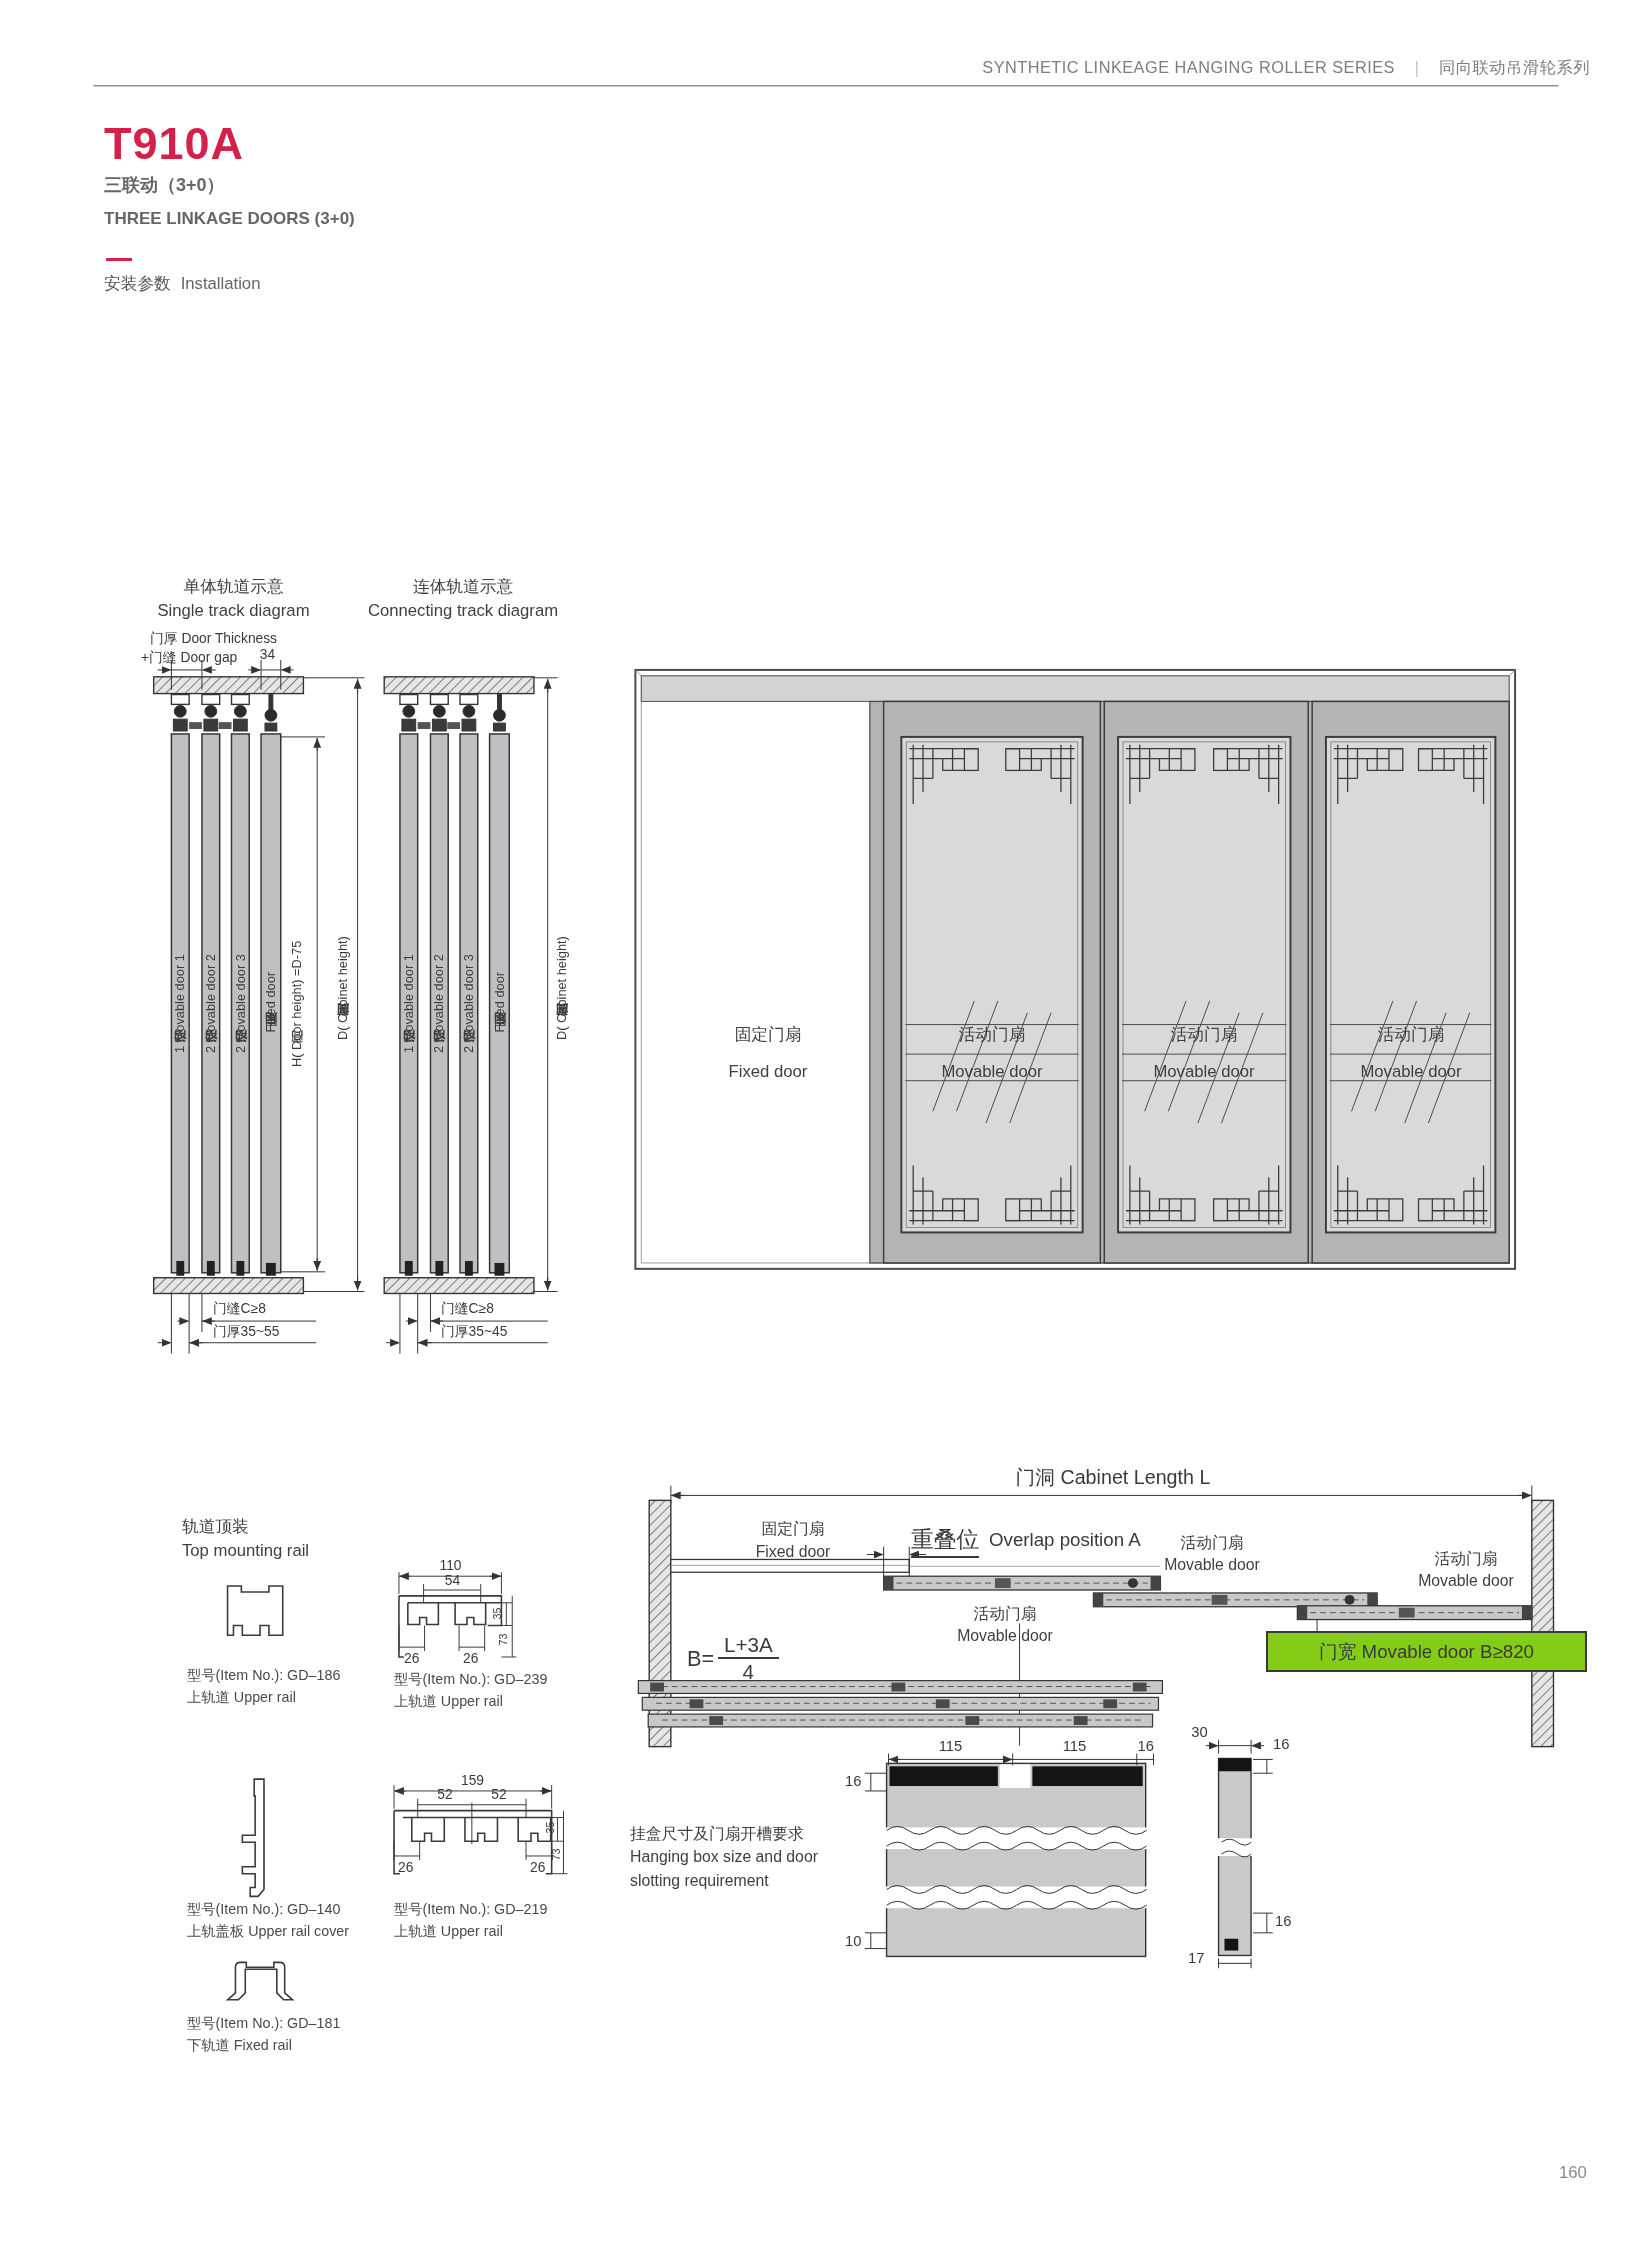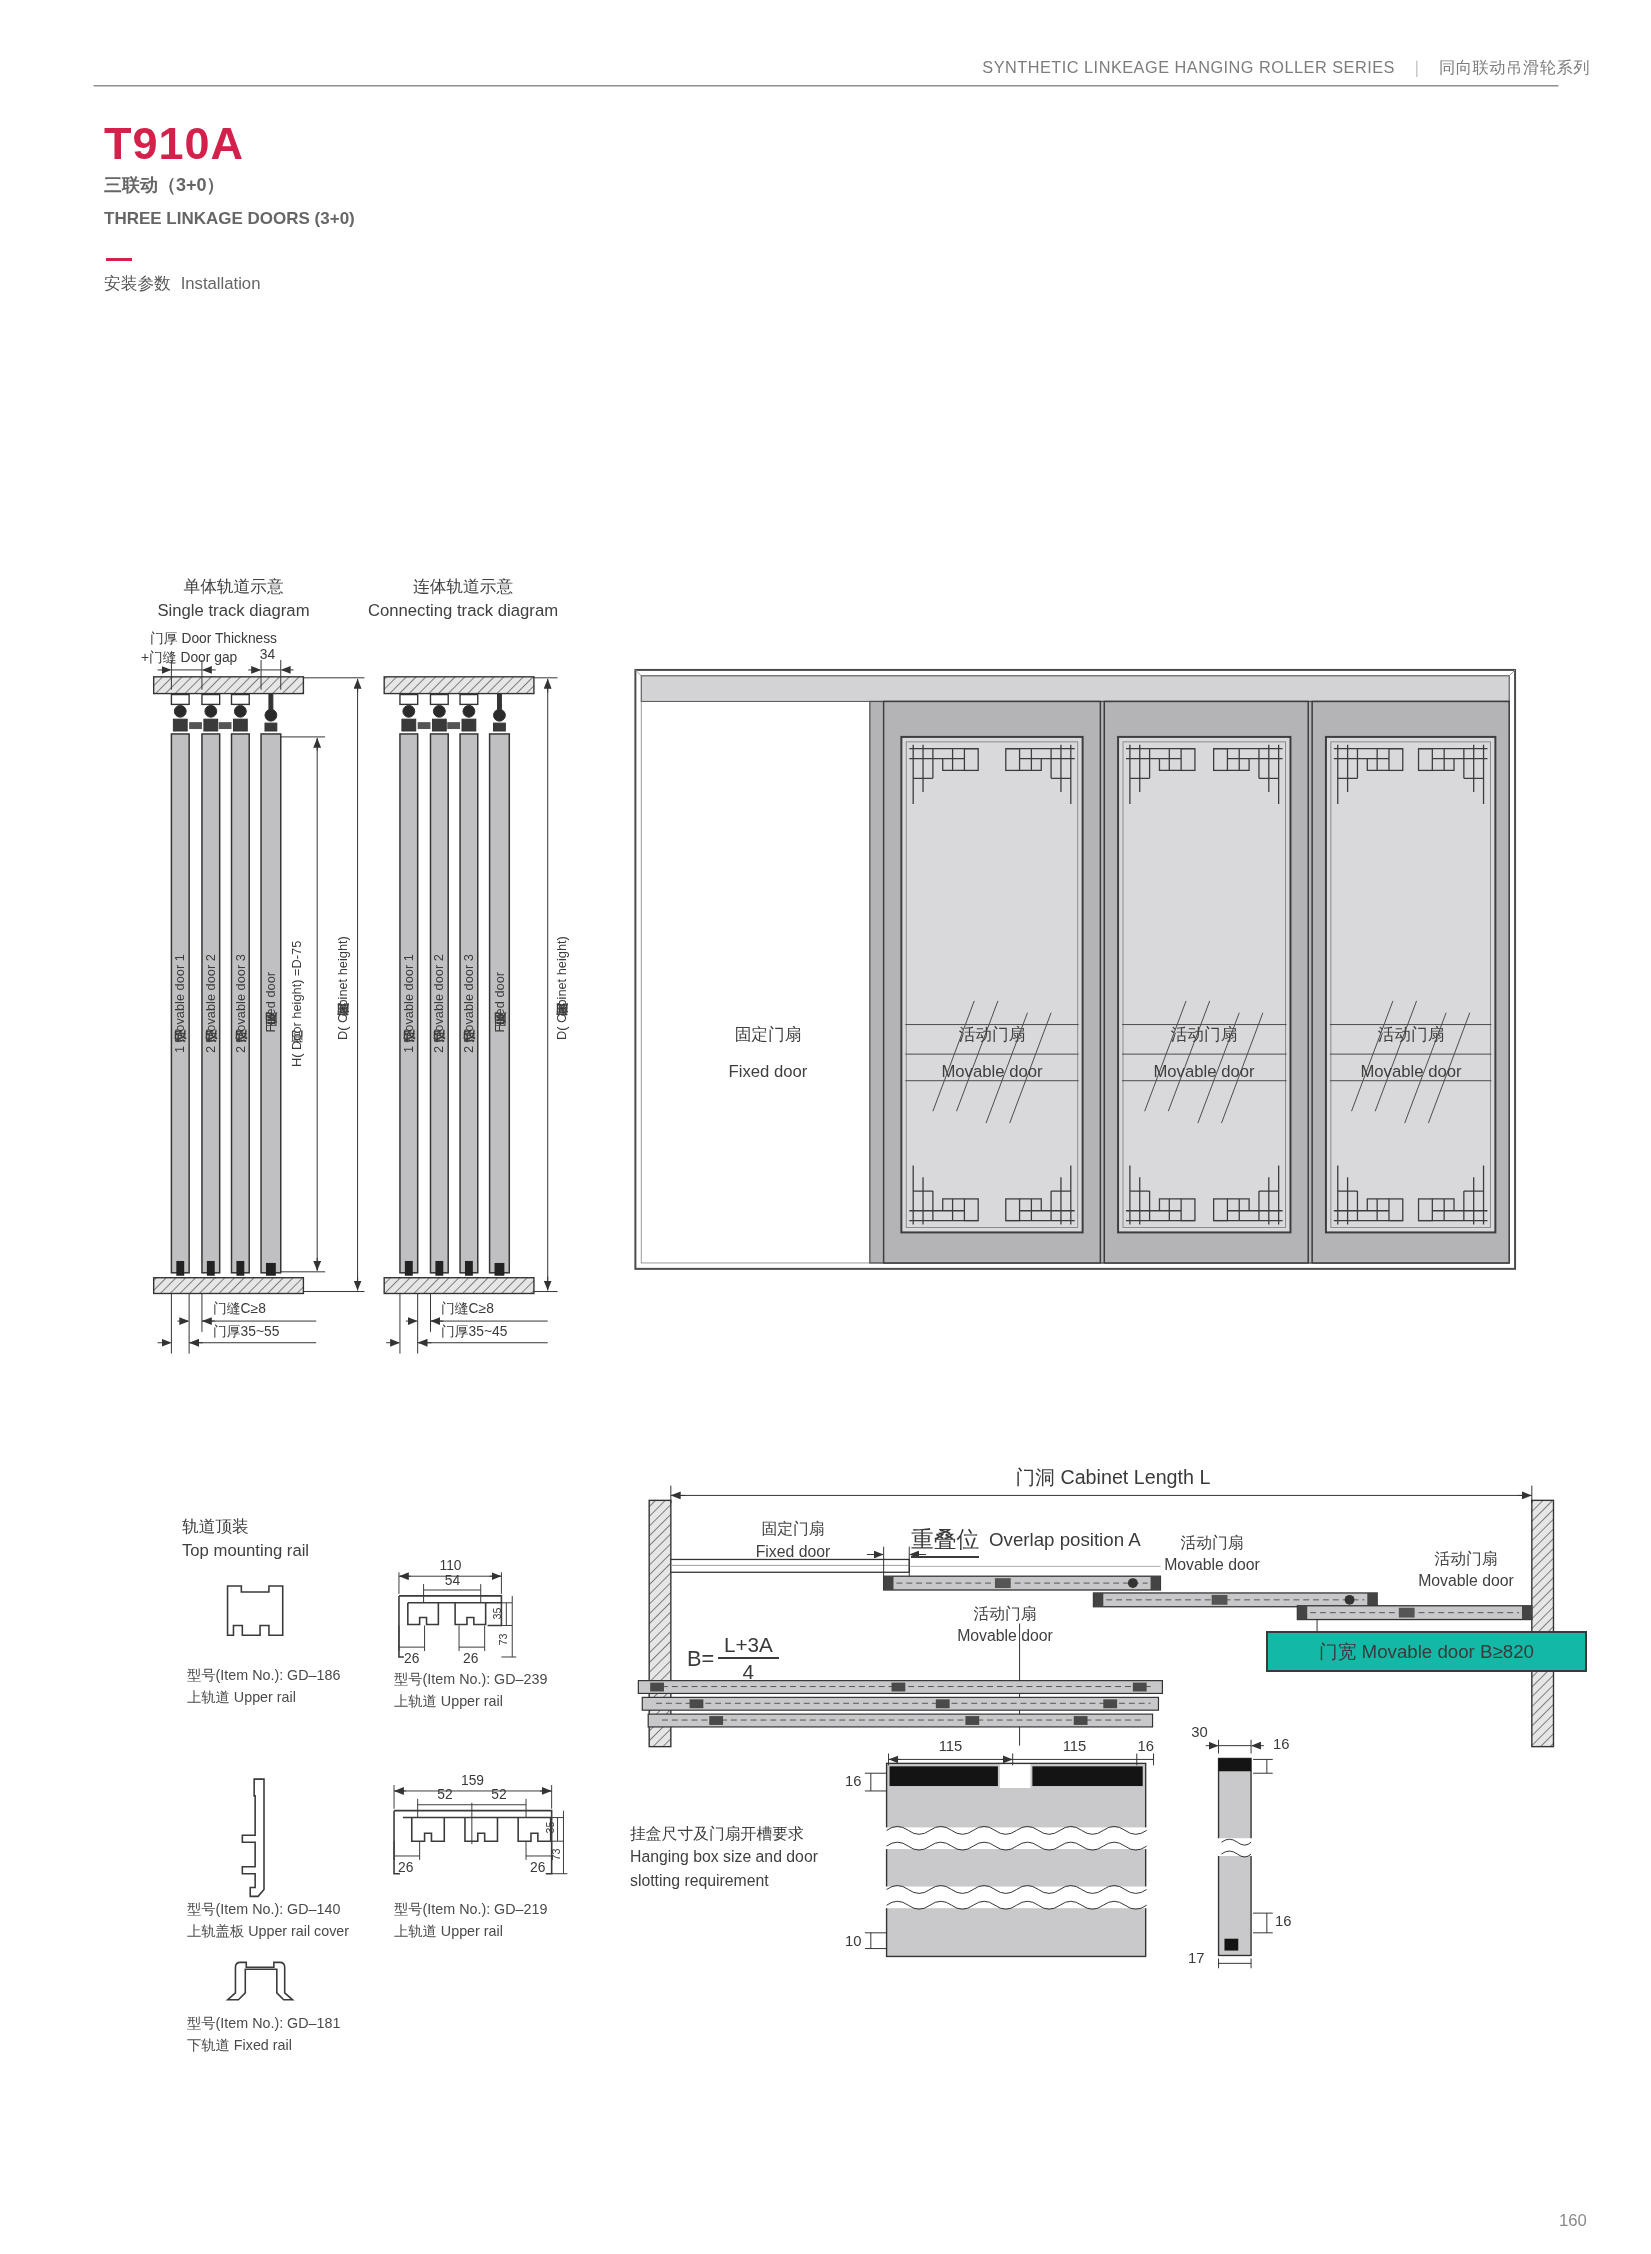--- a/index.html
+++ b/index.html
@@ -25,21 +25,21 @@
   .lbl{font-size:16.7px;color:#3f3f3f;}
   .plbl{font-size:15.8px;color:#3f3f3f;}
   .itm{font-size:14.3px;color:#4a4a4a;line-height:21.7px;}
   .ov-cn{font-size:22.7px;color:#3a3a3a;border-bottom:2px solid #3a3a3a;padding-bottom:1px;}
   .ov-en{font-size:18.7px;color:#3a3a3a;}
   .formula{display:flex;align-items:center;font-size:21.7px;color:#3a3a3a;}
   .frac{display:inline-flex;flex-direction:column;align-items:center;margin-left:3.9px;}
   .frac .num{padding:0 5.9px;border-bottom:2px solid #3a3a3a;font-size:20.7px;}
   .frac .den{font-size:20.7px;padding-top:1px;}
   .wbox{position:absolute;border:2px solid #3a3a3a;display:flex;align-items:center;
-        justify-content:center;font-size:18.7px;color:#3a3a3a;background:#14b8a6;}
+        justify-content:center;font-size:18.7px;color:#3a3a3a;background:#84cc16;}
   .redline{position:absolute;background:#d3214b;}
   .pagenum{font-size:16.7px;color:#8a8a8a;}
 </style>
 </head>
 <body>
 
 <div class="page">
 
   <svg class="draw" width="1652" height="2255" viewBox="0 0 1677 2289">
     <defs>
@@ -536,16 +536,16 @@
   <div class="t txt dim15 c" style="left:921px;top:1738px;width:59px;">115</div>
   <div class="t txt dim15 c" style="left:1045px;top:1738px;width:59px;">115</div>
   <div class="t txt dim15 c" style="left:1131px;top:1738px;width:29.6px;">16</div>
   <div class="t txt dim15" style="left:845px;top:1773px;">16</div>
   <div class="t txt dim15" style="left:845px;top:1933px;">10</div>
   <div class="t txt dim15 c" style="left:1180px;top:1724px;width:39px;">30</div>
   <div class="t txt dim15" style="left:1273px;top:1736px;">16</div>
   <div class="t txt dim15" style="left:1275px;top:1913px;">16</div>
   <div class="t txt dim15" style="left:1188px;top:1950px;">17</div>
 
-  <div class="t txt pagenum" style="left:1559px;top:2163px;margin-top:48px;">160</div>
+  <div class="t txt pagenum" style="left:1559px;top:2163px;">160</div>
 
 </div>
 
 
 </body></html>

